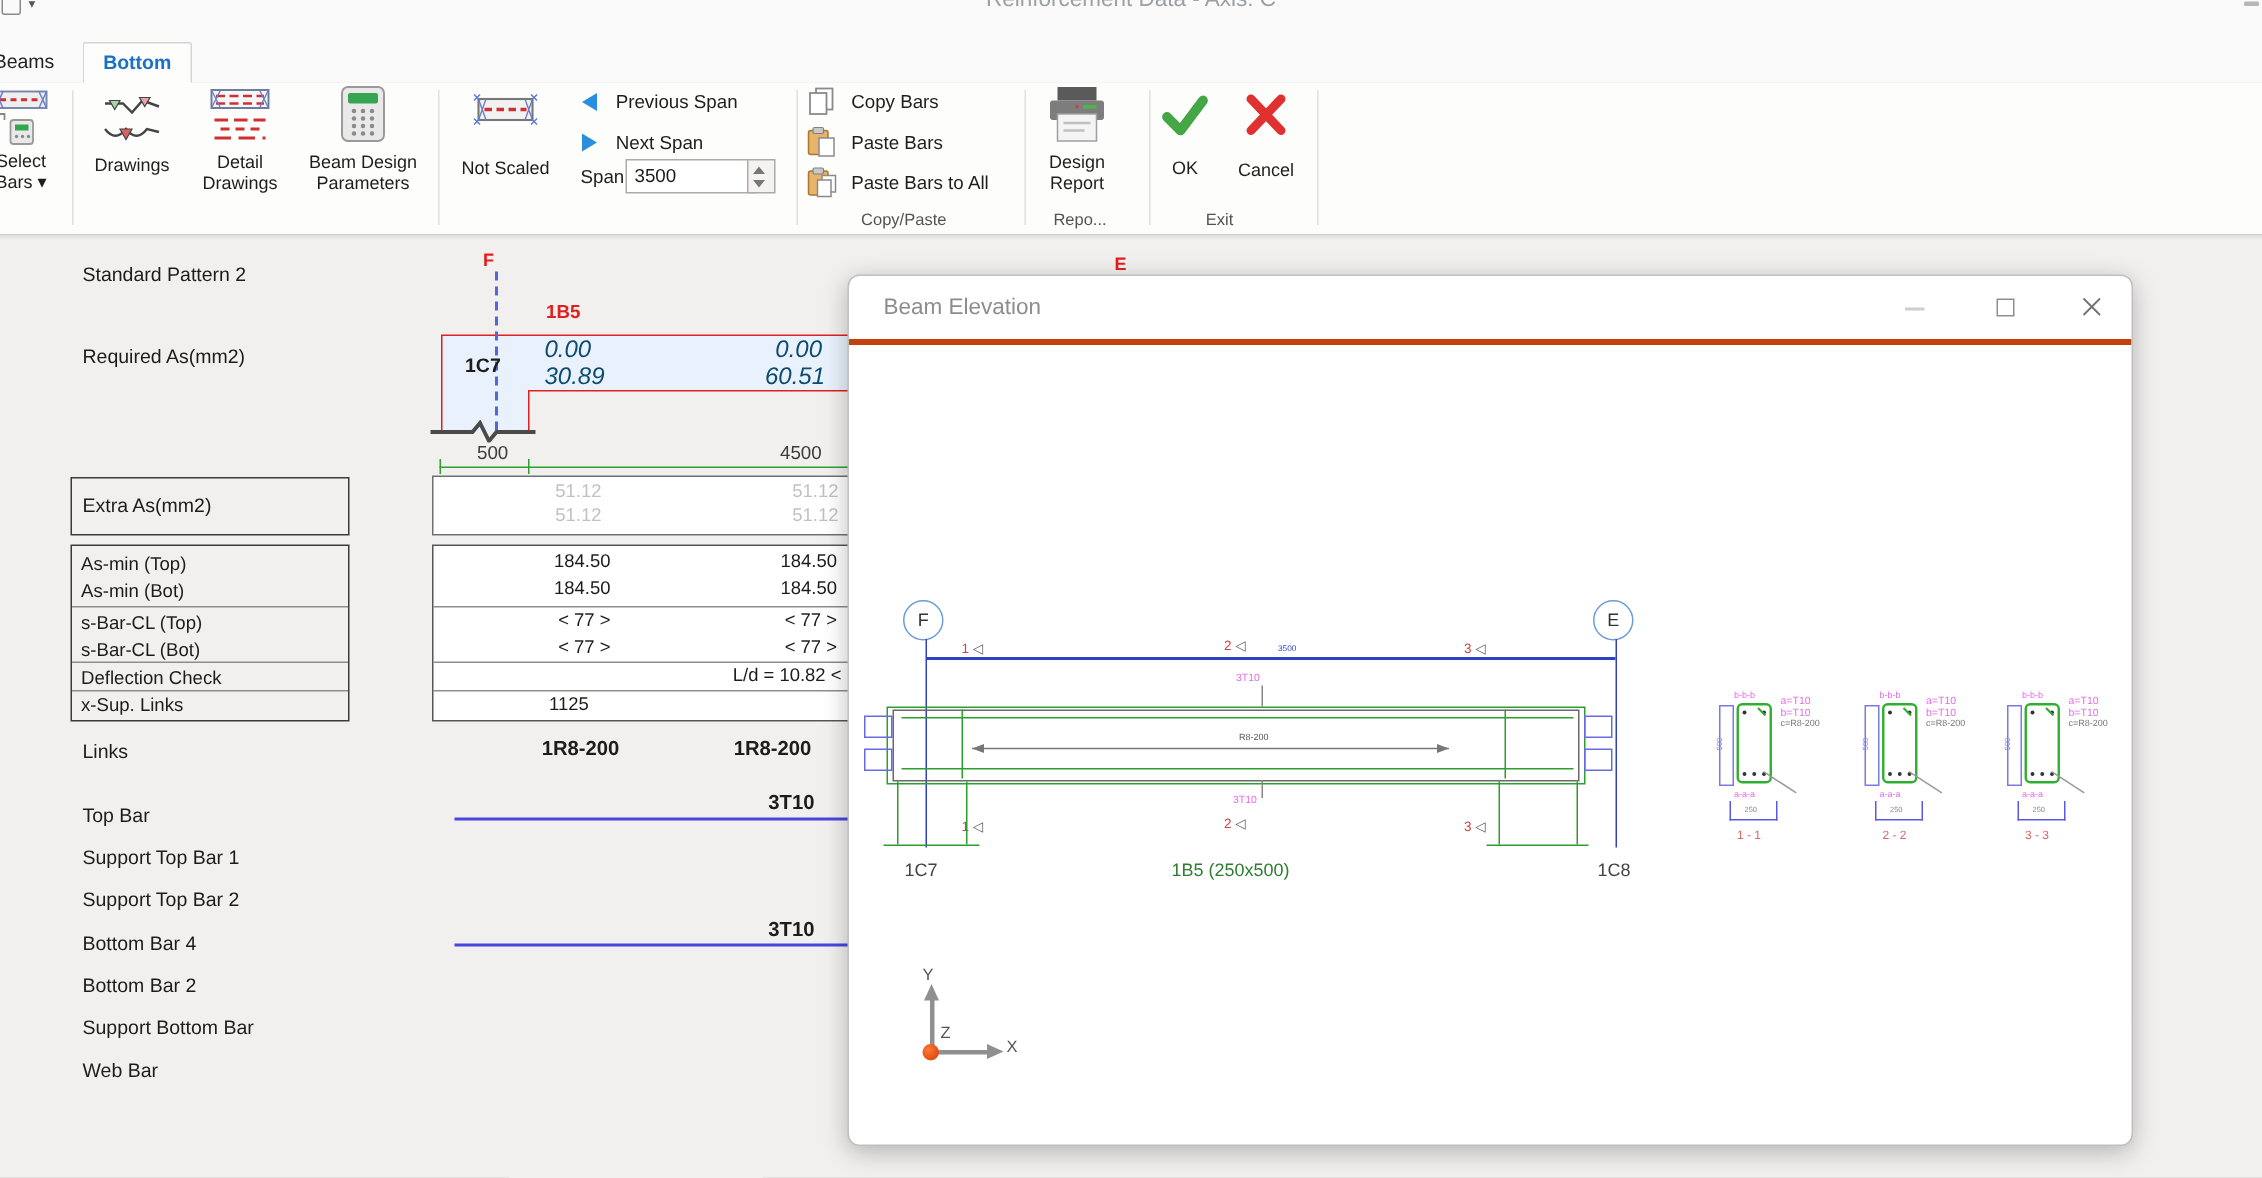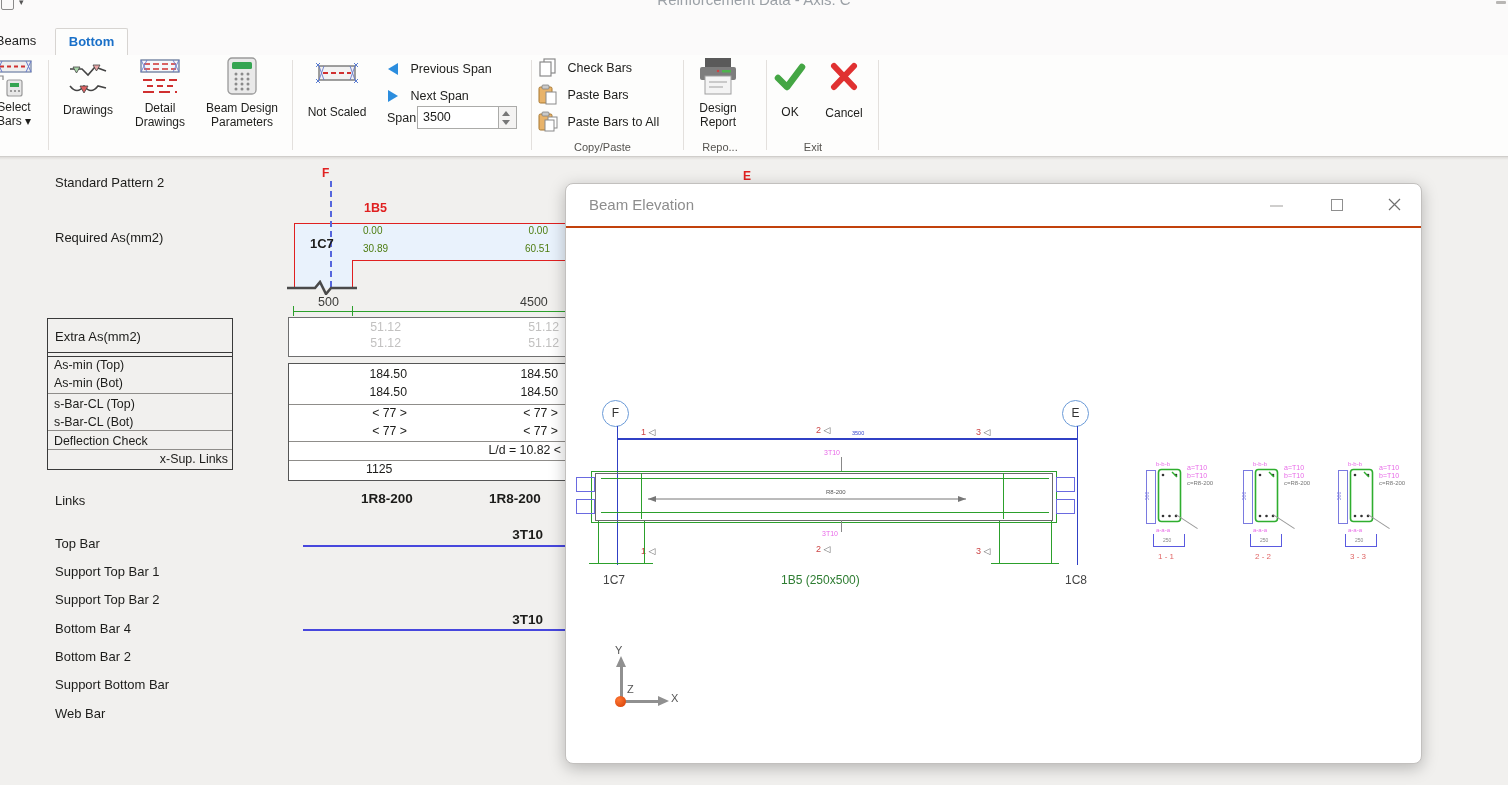--- a/index.html
+++ b/index.html
@@ -24,30 +24,30 @@
   .spinbox{position:absolute;border:1px solid #ababa9;background:#fff;font-size:12.5px;line-height:21px;padding-left:5px;}
   .spinner{position:absolute;border:1px solid #ababa9;background:#f4f3f2;}
   .sparrow{position:absolute;left:3px;width:0;height:0;border-left:4px solid transparent;border-right:4px solid transparent;}
   
   .plabel{position:absolute;font-size:13px;color:#1c1c1a;white-space:nowrap;}
   .lbox{position:absolute;border:1.4px solid #3a3a3a;}
   .trow{position:absolute;left:6px;right:4px;font-size:12.4px;line-height:18px;white-space:nowrap;}
   .tdiv{position:absolute;left:0;right:0;height:1px;background:#8f8d8a;}
   
   .redtxt{color:#e02020;font-weight:bold;}
-  .bluval{color:#4d7c0f;font-size:10px;}
+  .bluval{color:#0c4a6e;font-size:16px;font-style:italic;}
   .vcell{position:absolute;font-size:12.3px;text-align:right;white-space:nowrap;}
   .gray-val{color:#c2c1c0;}
   .boldbar{position:absolute;font-size:13.5px;font-weight:bold;white-space:nowrap;}
   .bluline{position:absolute;height:2px;background:#4747dd;}
   
   .window{position:absolute;left:565px;top:183px;width:855px;height:579px;background:#fff;
           border:1px solid #c2c0be;border-radius:8px;box-shadow:0 4px 16px rgba(0,0,0,0.25);}
   .wtitle{position:absolute;left:23px;top:12px;font-size:15px;color:#8d8d8d;}
-  .wtbar{position:absolute;left:0;top:0;right:0;height:42px;border-bottom:2px solid #c2410c;border-radius:8px 8px 0 0;}
+  .wtbar{position:absolute;left:0;top:0;right:0;height:42px;border-bottom:4px solid #c2410c;border-radius:8px 8px 0 0;}
   .drawblue{background:#3040c5;}
   .marker{position:absolute;font-size:9px;white-space:nowrap;}
   .mnum{color:#cc4444;}
   .mtri{color:#666;font-size:9px;}
   .pinklab{position:absolute;color:#e86ae8;font-size:7px;white-space:nowrap;}
   .tinytxt{position:absolute;font-size:5.5px;white-space:nowrap;}
   .seclab{position:absolute;color:#e06666;font-size:8px;white-space:nowrap;}
   .greenline{background:#2ca02c;}
 </style>
 </head>
@@ -170,21 +170,21 @@
     <div class="spinner" style="left:498px;top:51px;width:17px;height:21px;">
       <span class="sparrow" style="top:4px;border-bottom:5px solid #777;"></span>
       <span class="sparrow" style="top:13px;border-top:5px solid #777;"></span>
     </div>
 
     <div class="abs" style="left:538px;top:2px;height:22px;">
       <svg width="20" height="21" style="vertical-align:middle;">
         <rect x="6" y="2" width="11" height="14" fill="#fff" stroke="#8a8a8a" stroke-width="1.2"></rect>
         <rect x="2" y="5" width="11" height="14" fill="#fff" stroke="#8a8a8a" stroke-width="1.2"></rect>
       </svg>
-      <span class="smalllab" style="margin-left:5px;vertical-align:middle;">Check Bars</span>
+      <span class="smalllab" style="margin-left:5px;vertical-align:middle;">Copy Bars</span>
     </div>
     <div class="abs" style="left:538px;top:29px;height:22px;">
       <svg width="20" height="21" style="vertical-align:middle;">
         <rect x="1" y="3" width="13" height="16" rx="1.5" fill="#e8b36a" stroke="#a87830" stroke-width="1"></rect>
         <rect x="4" y="1" width="7" height="4" rx="1" fill="#c9c9c9" stroke="#808080" stroke-width="0.8"></rect>
         <rect x="8" y="8" width="10" height="12" fill="#fff" stroke="#8a8a8a" stroke-width="1"></rect>
       </svg>
       <span class="smalllab" style="margin-left:5px;vertical-align:middle;">Paste Bars</span>
     </div>
     <div class="abs" style="left:538px;top:56px;height:22px;">
@@ -235,30 +235,30 @@
   </div>
   <div class="ribbon-shadow"></div>
 
   <div class="plabel" style="left:55px;top:175px;">Standard Pattern 2</div>
   <div class="plabel" style="left:55px;top:230px;">Required As(mm2)</div>
 
   <div class="lbox" style="left:47px;top:318px;width:184px;height:37px;">
     <div class="plabel" style="left:7px;top:10px;">Extra As(mm2)</div>
   </div>
 
-  <div class="lbox" style="left:47px;top:352px;width:184px;height:116px;">
+  <div class="lbox" style="left:47px;top:363px;width:184px;height:116px;">
     <div class="trow" style="top:3px;">As-min (Top)</div>
     <div class="trow" style="top:21px;">As-min (Bot)</div>
     <div class="tdiv" style="top:40px;"></div>
     <div class="trow" style="top:42px;">s-Bar-CL (Top)</div>
     <div class="trow" style="top:60px;">s-Bar-CL (Bot)</div>
     <div class="tdiv" style="top:77px;"></div>
     <div class="trow" style="top:79px;">Deflection Check</div>
     <div class="tdiv" style="top:96px;"></div>
-    <div class="trow" style="top:97px;text-align:right;">x-Sup. Links</div>
+    <div class="trow" style="top:97px;">x-Sup. Links</div>
   </div>
 
   <div class="plabel" style="left:55px;top:493px;">Links</div>
   <div class="plabel" style="left:55px;top:536px;">Top Bar</div>
   <div class="plabel" style="left:55px;top:564px;">Support Top Bar 1</div>
   <div class="plabel" style="left:55px;top:592px;text-align:center;">Support Top Bar 2</div>
   <div class="plabel" style="left:55px;top:621px;">Bottom Bar 4</div>
   <div class="plabel" style="left:55px;top:649px;">Bottom Bar 2</div>
   <div class="plabel" style="left:55px;top:677px;">Support Bottom Bar</div>
   <div class="plabel" style="left:55px;top:706px;">Web Bar</div>

